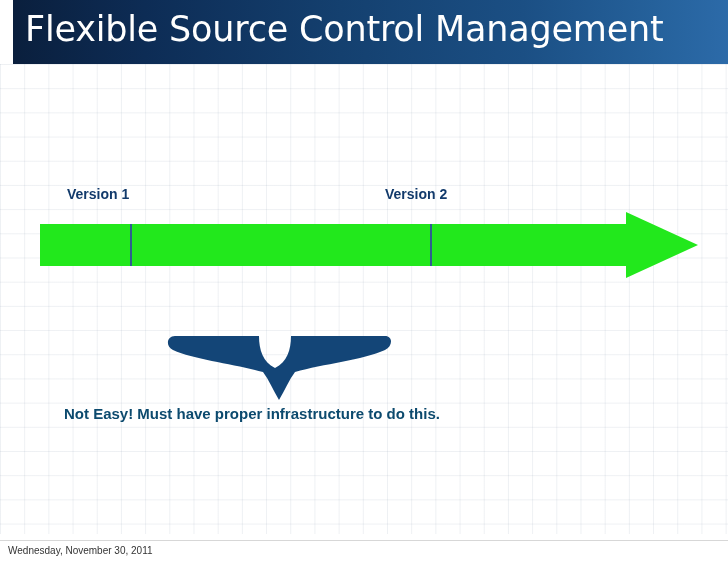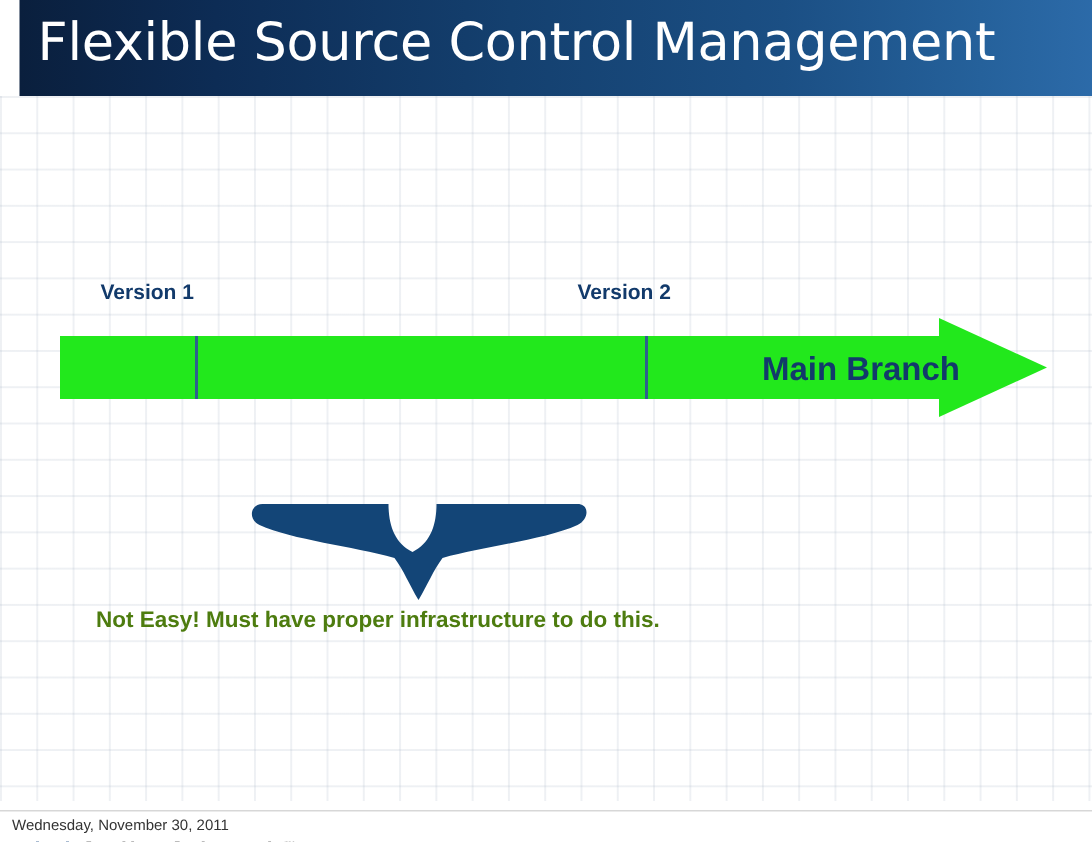--- a/index.html
+++ b/index.html
@@ -126,21 +126,21 @@
   }
   .merge-shape svg { display: block; }
 
   
   .caption {
     position: absolute;
     left: 64px;
     top: 341px;
     font-size: 15px;
     font-weight: bold;
-    color: #4d7c0f;
+    color: #0c4a6e;
     white-space: nowrap;
   }
 
   
   .logo-block {
     position: absolute;
     left: 14px;
     top: 492px;
     width: 260px;
     height: 50px;
@@ -215,21 +215,20 @@
   <div class="content">
 
     <div class="version-label" id="version1-label">Version 1</div>
     <div class="version-label" id="version2-label">Version 2</div>
 
     <div class="branch-wrap">
       <div class="branch-bar"></div>
       <div class="branch-head"></div>
       <div class="branch-divider" id="divider-1"></div>
       <div class="branch-divider" id="divider-2"></div>
-      <div class="branch-text">Main Branch</div>
     </div>
 
     <div class="merge-shape">
       <svg width="230" height="66" viewBox="0 0 230 66" xmlns="http://www.w3.org/2000/svg" aria-hidden="true">
         <path d="M12 0 H96 C96 14 100 26 112 32 C124 26 128 14 128 0 H222 C230 0 230 10 222 14
                  C200 24 160 28 132 36 C126 44 122 54 116 64 C110 54 106 44 100 36
                  C72 28 32 24 10 14 C2 10 4 0 12 0 Z" fill="#134577"></path>
       </svg>
     </div>
 

